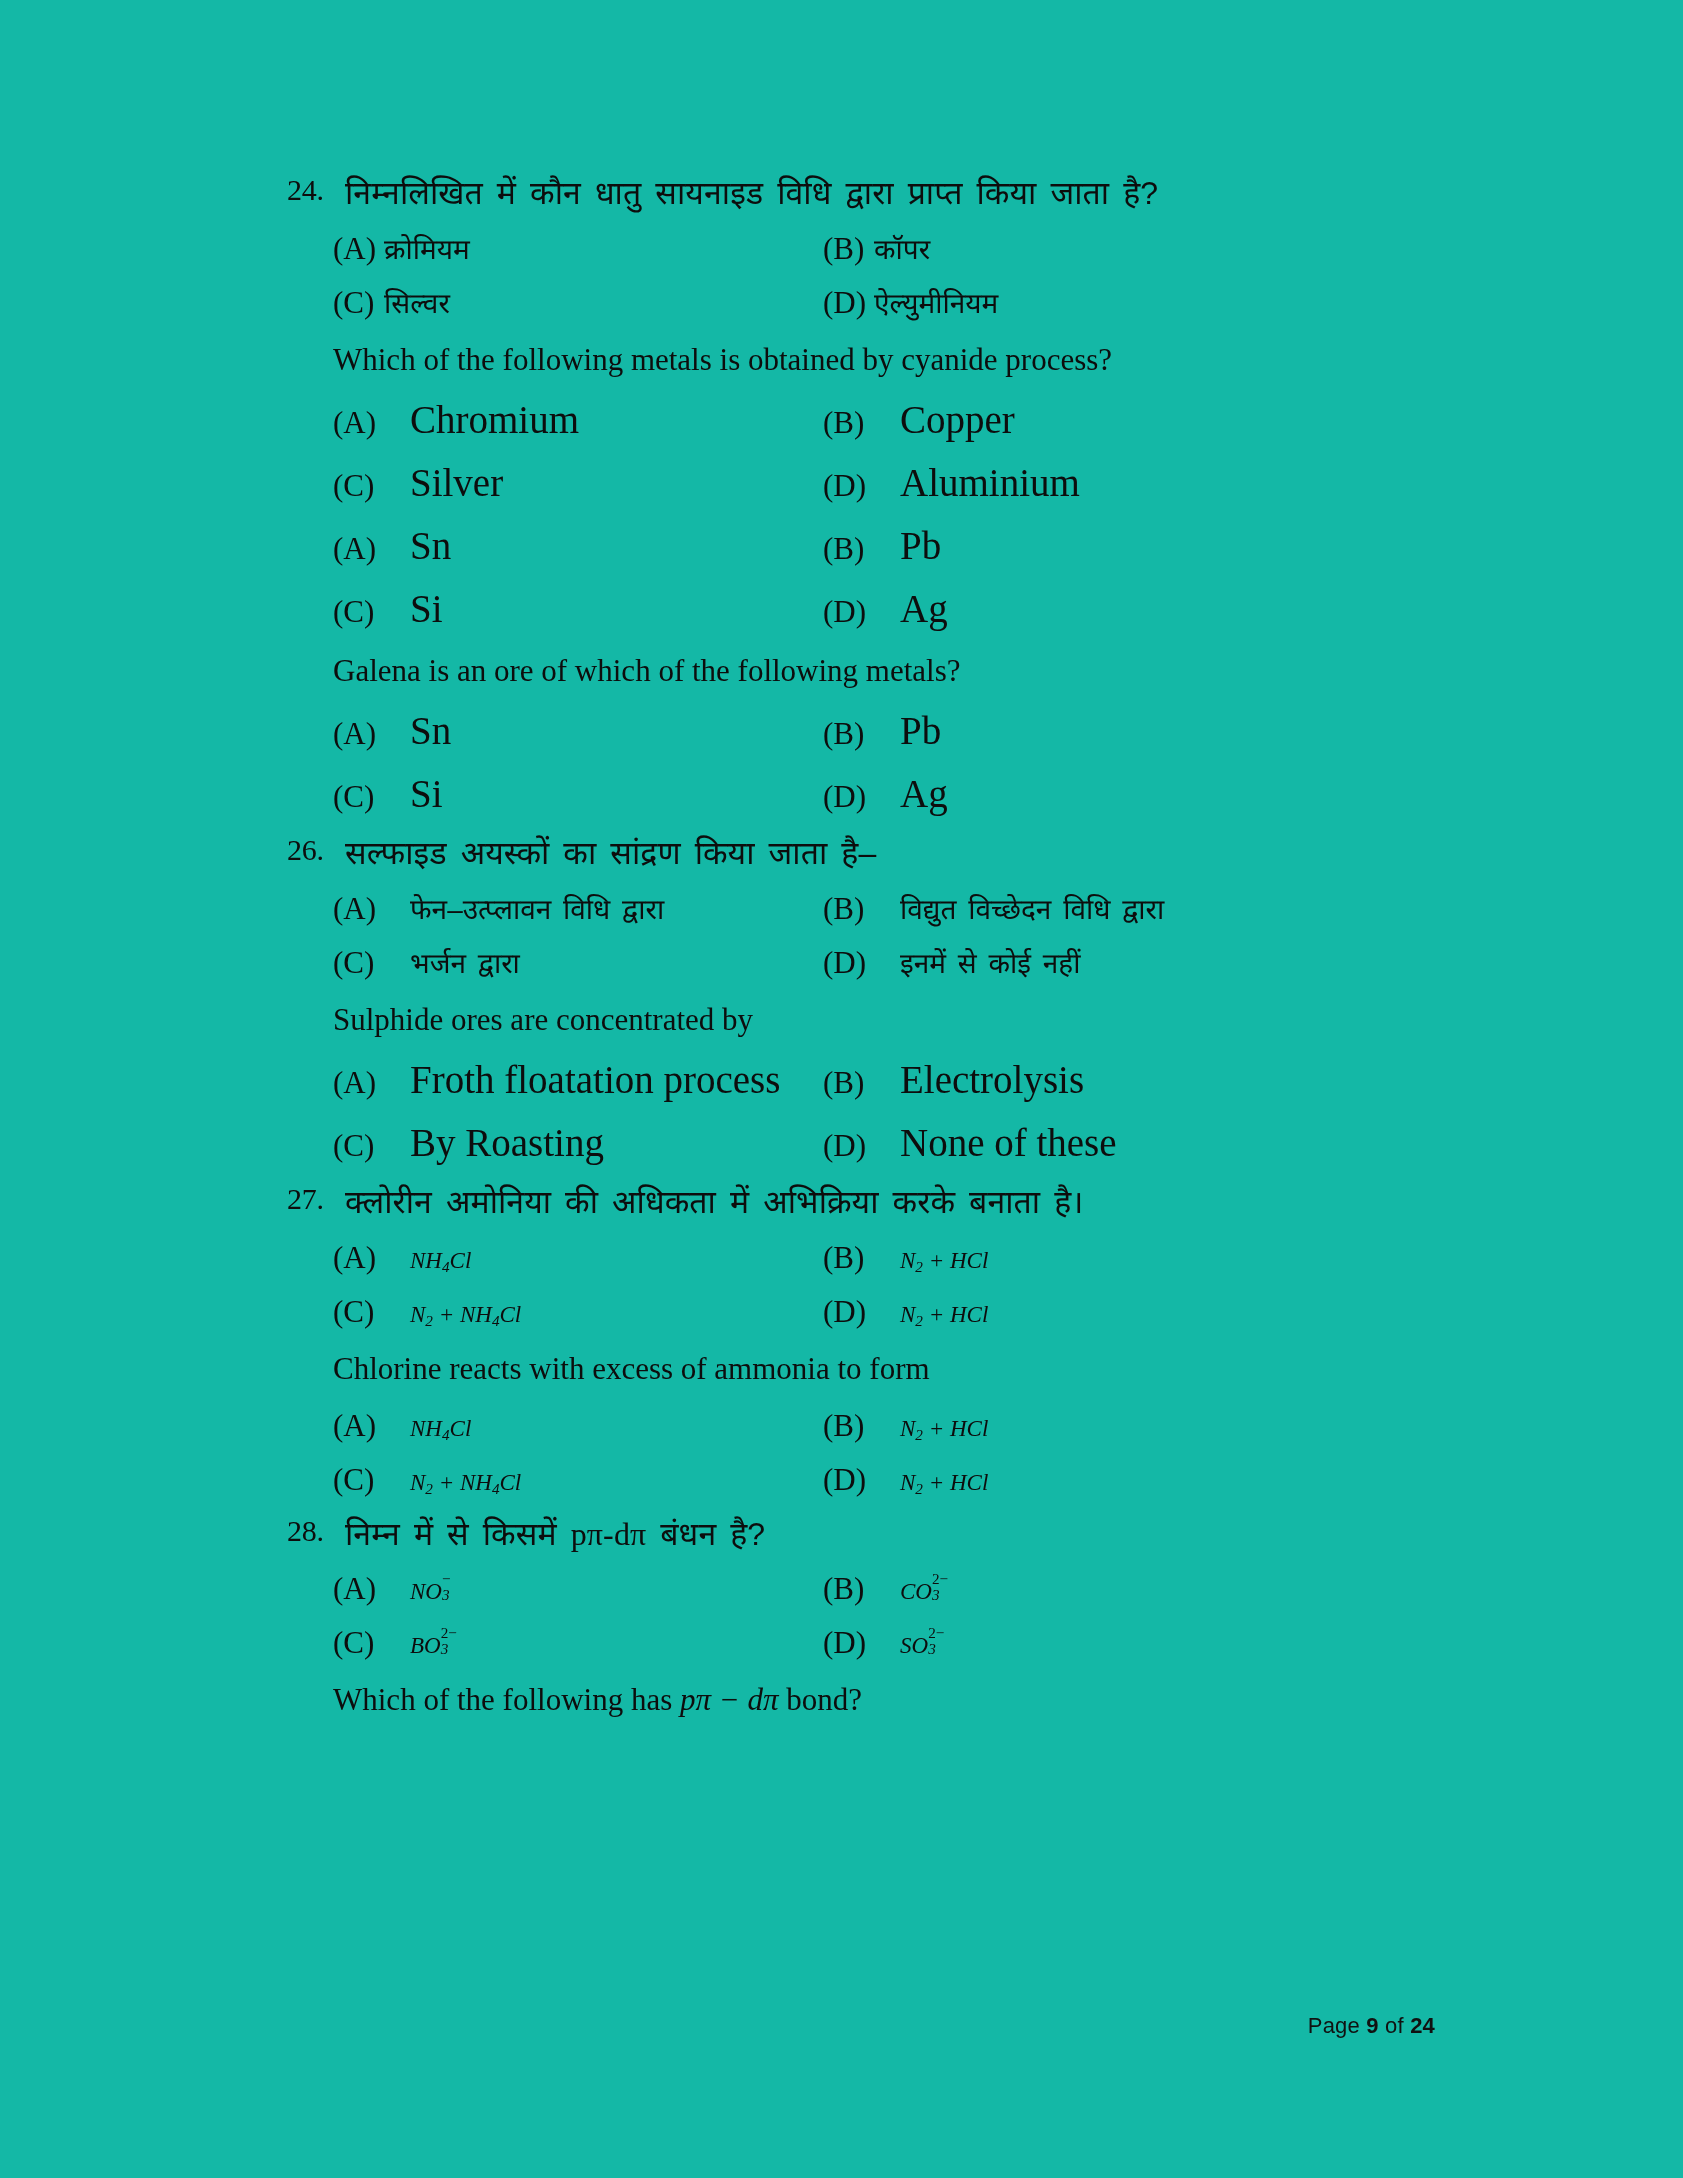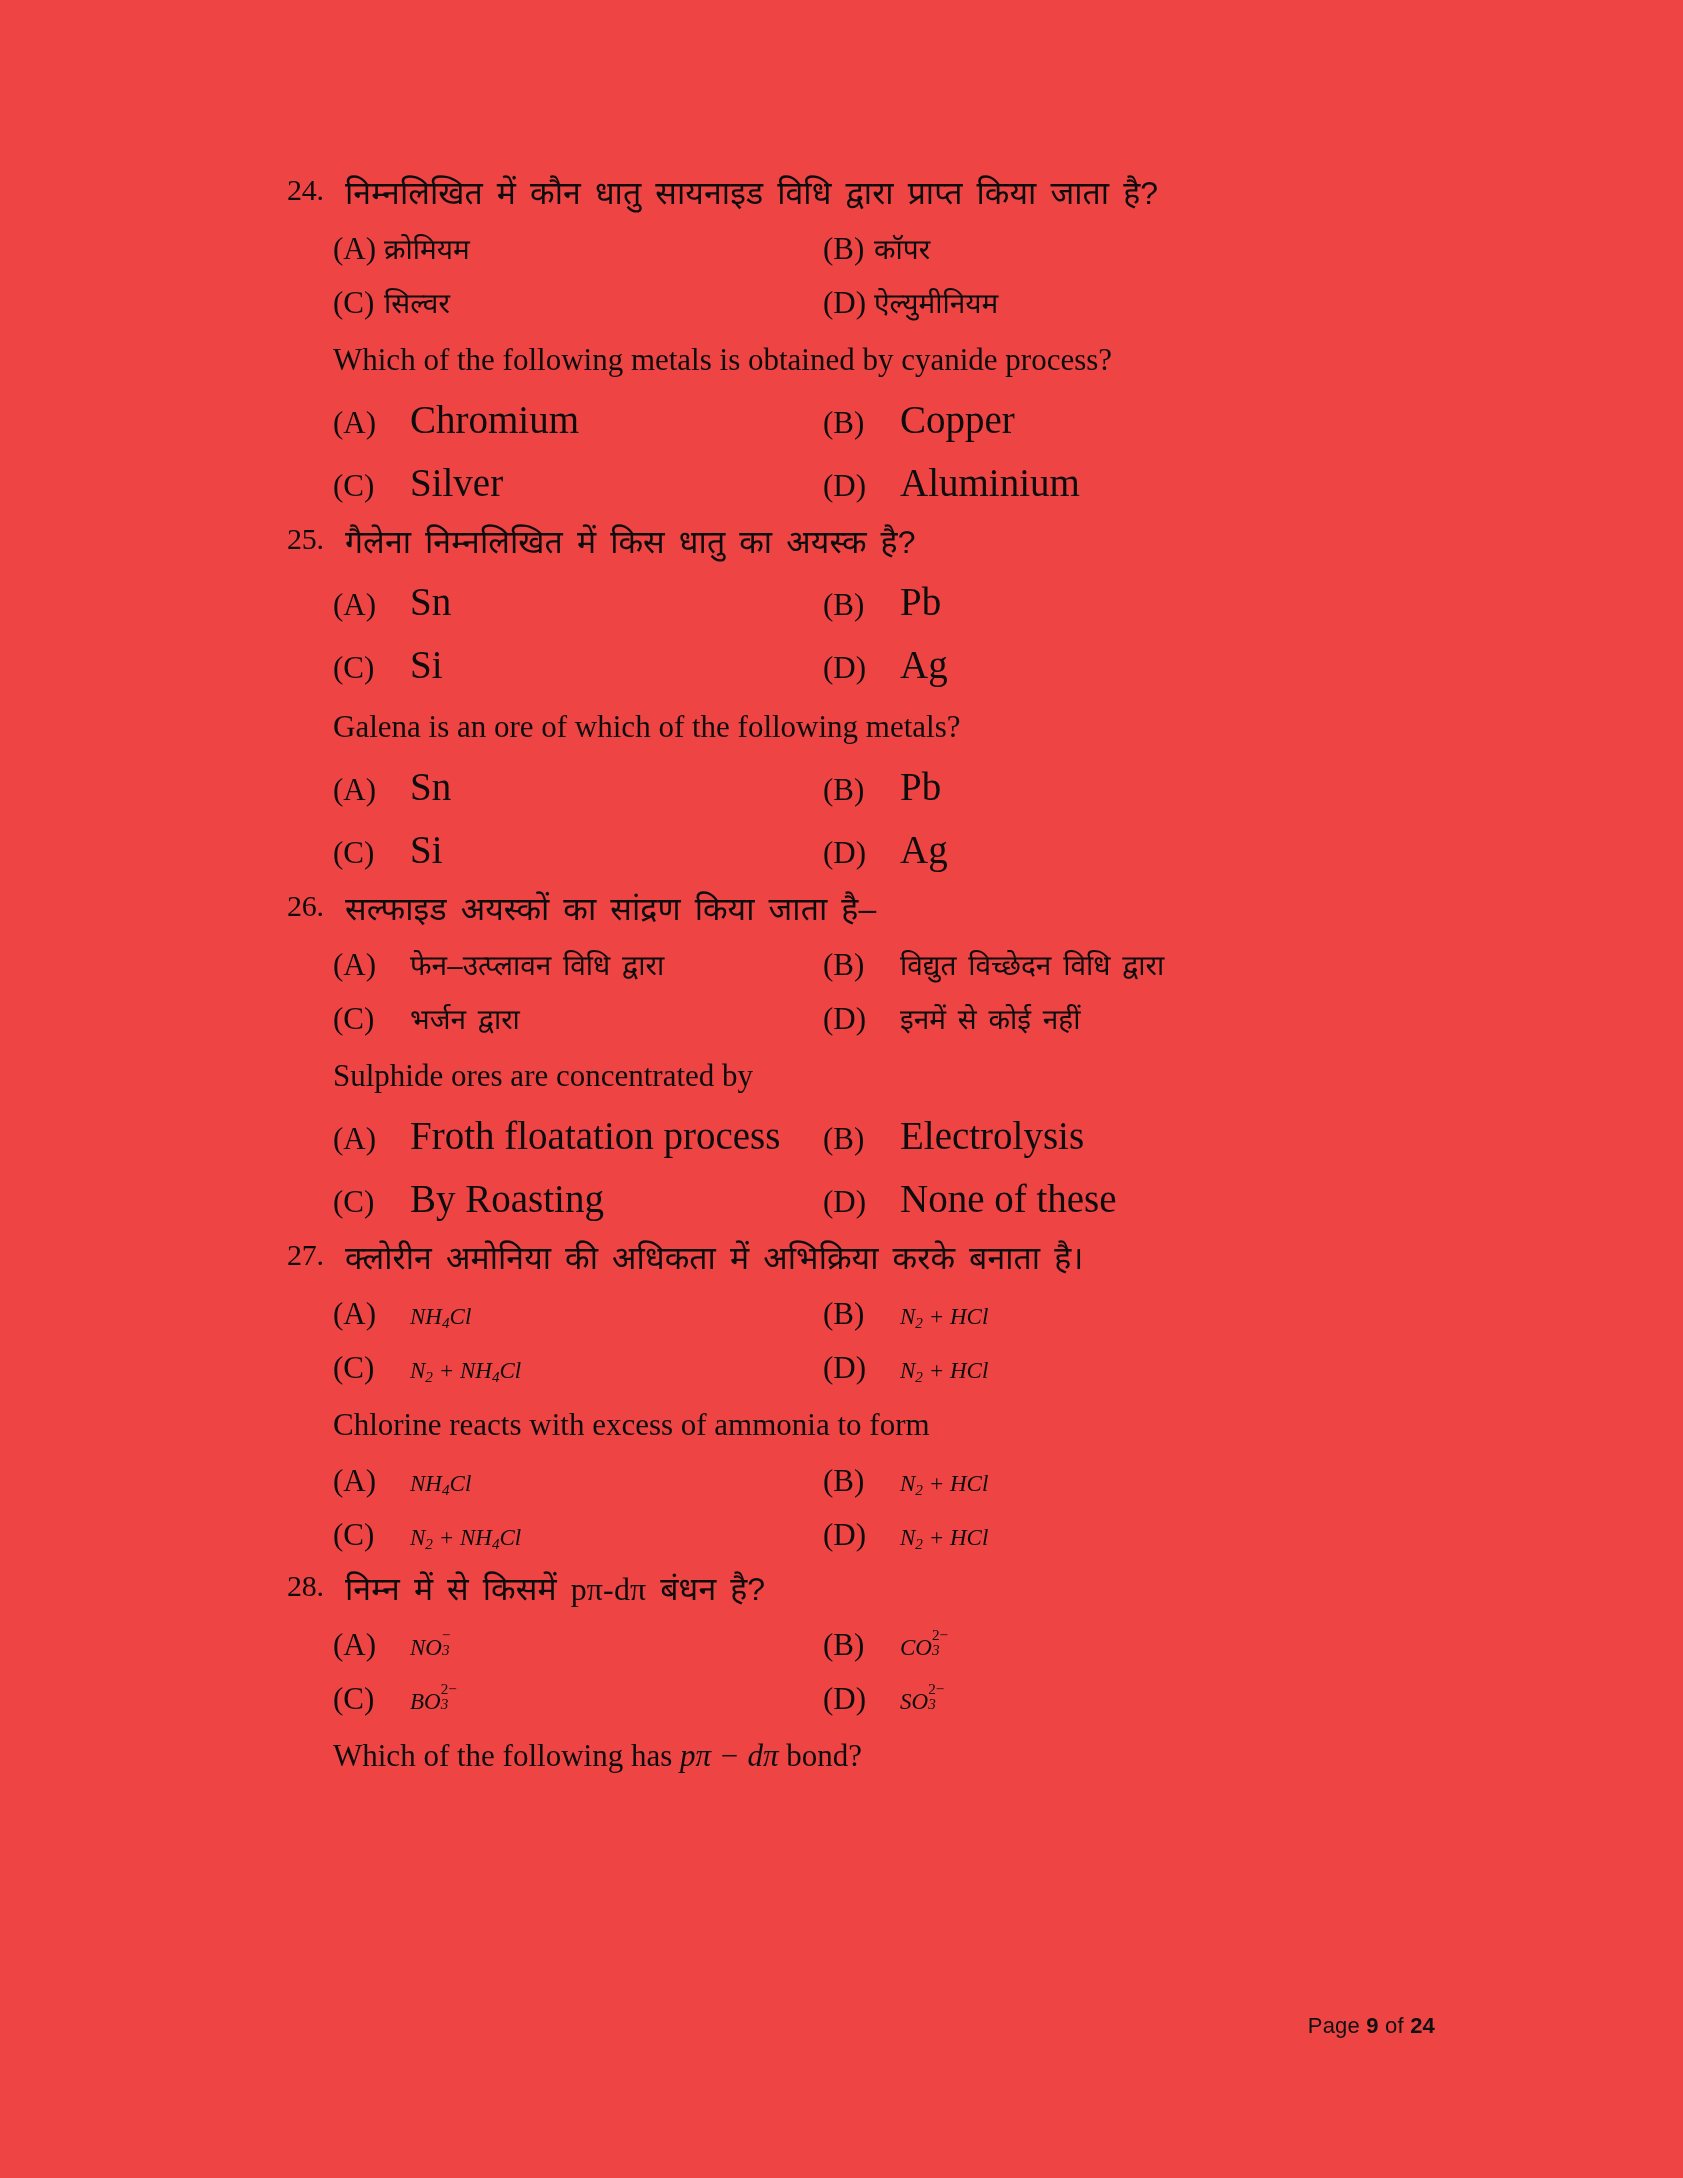--- a/index.html
+++ b/index.html
@@ -4,21 +4,21 @@
 <style>
   html, body {
     margin: 0;
     padding: 0;
     background: #ffffff;
   }
   .page {
     position: relative;
     width: 1683px;
     height: 2178px;
-    background: #ef4444;
+    background: #14b8a6;
     margin: 0 auto;
     overflow: hidden;
     font-family: "Liberation Serif", "DejaVu Serif", serif;
     color: #0d0d0d;
   }
   .content {
     position: absolute;
     left: 287px;
     top: 166px;
     width: 1148px;
@@ -195,24 +195,20 @@
           <span class="opt-val-en">Silver</span>
         </div>
         <div class="opt-cell right">
           <span class="opt-tag tag-wide">(D)</span>
           <span class="opt-val-en">Aluminium</span>
         </div>
       </div>
     </div>
 
     <div class="q-block">
-      <div class="q-line">
-        <span class="q-num">25.</span>
-        <span class="q-text-hi">गैलेना निम्नलिखित में किस धातु का अयस्क है?</span>
-      </div>
 
       <div class="opt-row">
         <div class="opt-cell left">
           <span class="opt-tag tag-wide">(A)</span>
           <span class="opt-val-en">Sn</span>
         </div>
         <div class="opt-cell right">
           <span class="opt-tag tag-wide">(B)</span>
           <span class="opt-val-en">Pb</span>
         </div>

